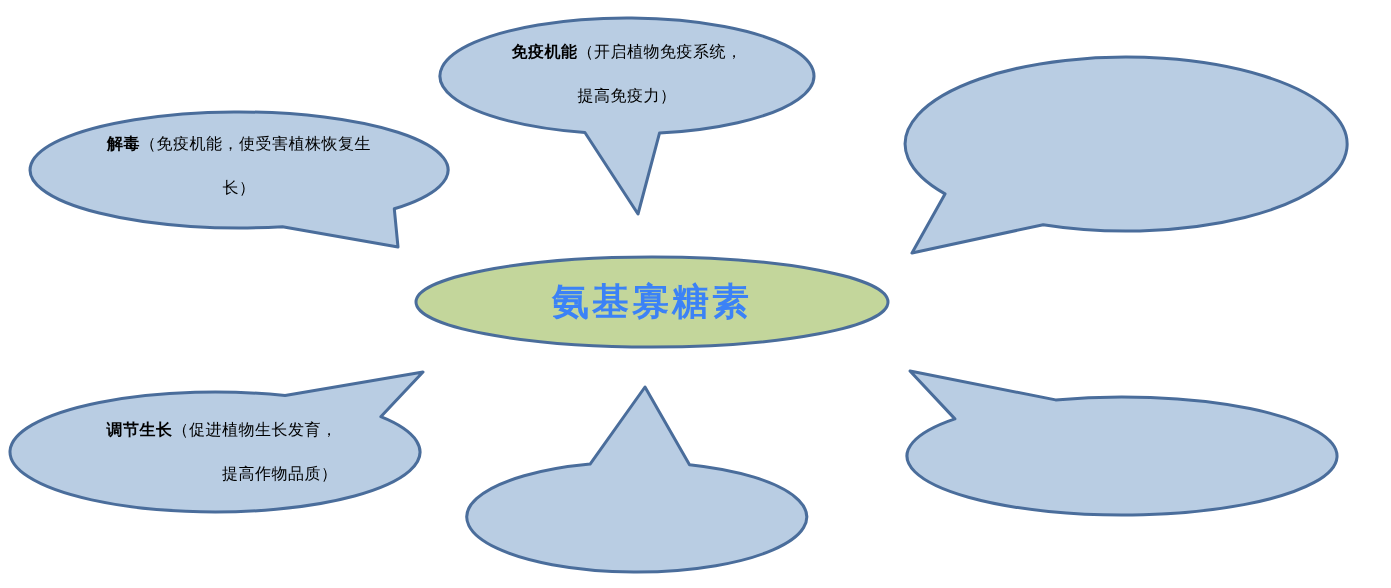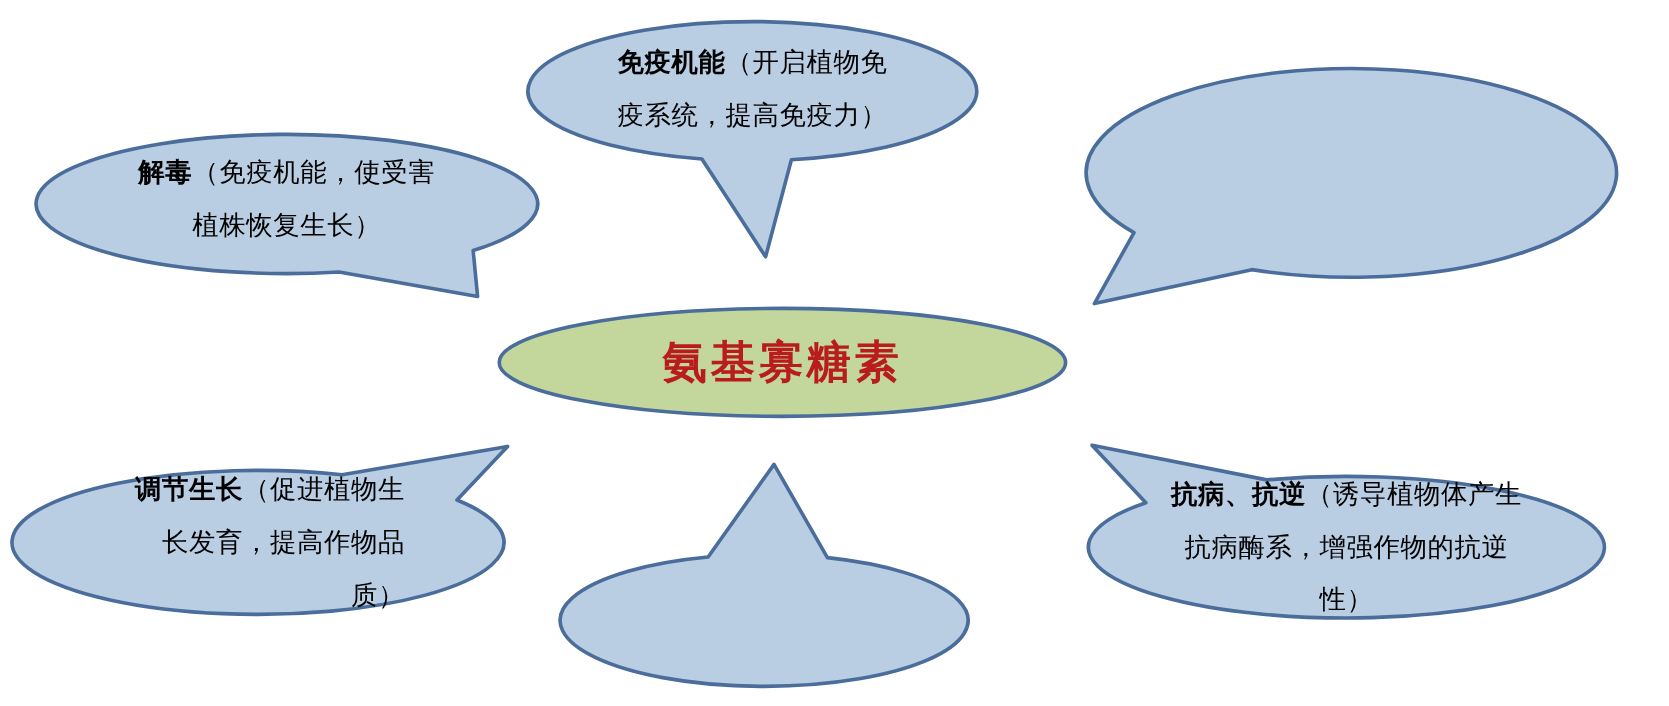--- a/index.html
+++ b/index.html
@@ -23,32 +23,32 @@
   }
   .bubble-text {
     position: absolute;
     display: flex;
     align-items: center;
     justify-content: center;
     text-align: center;
     color: #000000;
   }
   .bubble-text .inner {
-    font-size: 22px;
+    font-size: 16px;
     line-height: 44px;
     letter-spacing: 0.5px;
   }
   .term {
     font-weight: bold;
   }
   .center-label {
     font-size: 37px;
     font-weight: bold;
     letter-spacing: 3px;
-    color: #b91c1c;
+    color: #3b82f6;
   }
 </style>
 </head>
 <body>
 
 <div id="canvas">
 
   <svg id="shapes" width="1391" height="588" viewBox="0 0 1391 588">
 
     <path d="M 394.3 208.8 A 209 58 0 1 0 282.5 226.7 L 398 247 Z" stroke-width="3" stroke-linejoin="round" fill="#b9cde3" stroke="#4a6d9b"></path>
@@ -79,23 +79,18 @@
   </div>
 
 
   <div class="bubble-text" style="left:10px; top:392px; width:410px; height:120px;">
     <div class="inner" style="width:245px;text-align:right;">
       <span class="term">调节生长</span><span>（促进植物生长发育，提高作物品质）</span>
     </div>
   </div>
 
 
-  <div class="bubble-text" style="left:907px; top:397px; width:430px; height:118px;">
-    <div class="inner" style="width:308px;">
-      <span class="term">抗病、抗逆</span><span>（诱导植物体产生抗病酶系，增强作物的抗逆性）</span>
-    </div>
-  </div>
 
   <div class="bubble-text" style="left:416px; top:257px; width:472px; height:90px;">
     <div class="center-label">氨基寡糖素</div>
   </div>
 
 </div>
 
 </body></html>

